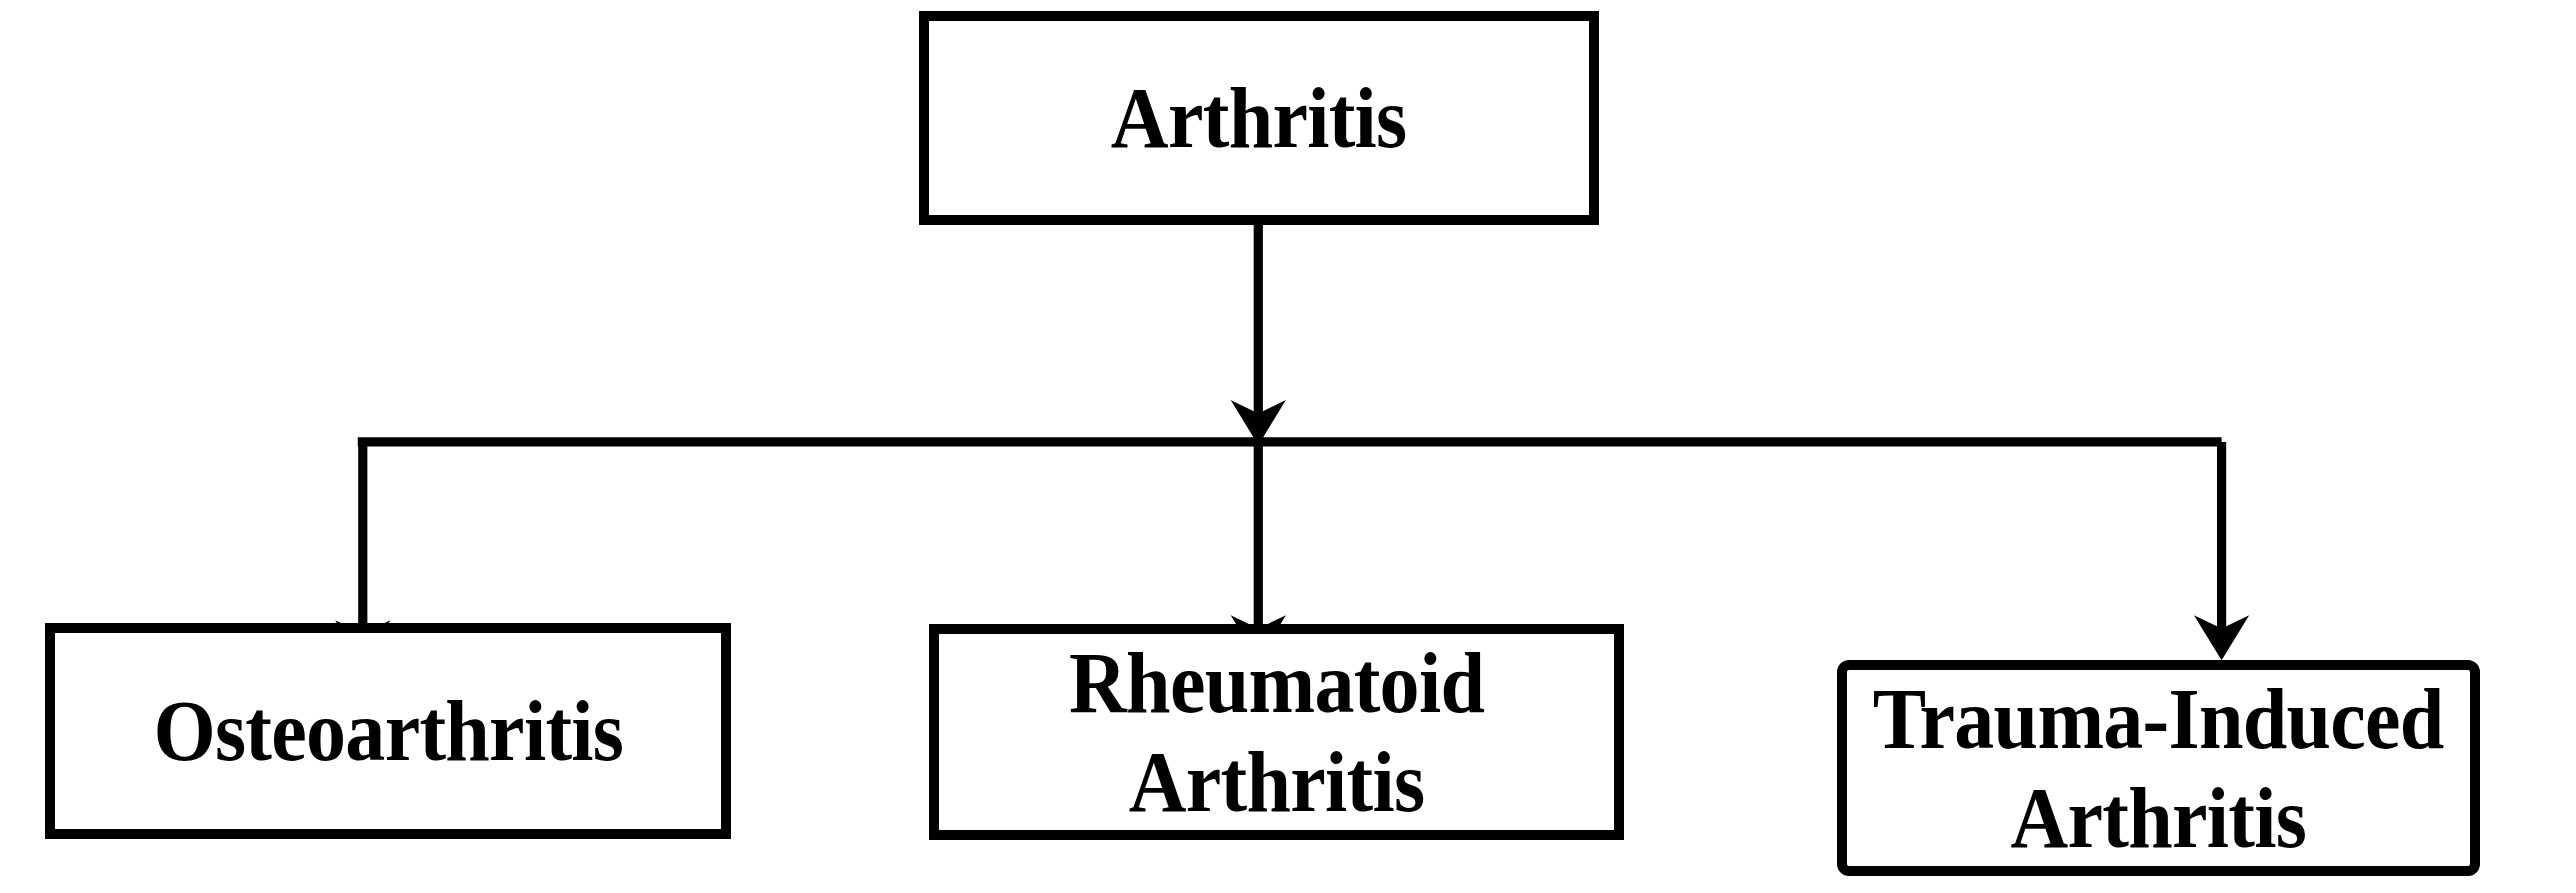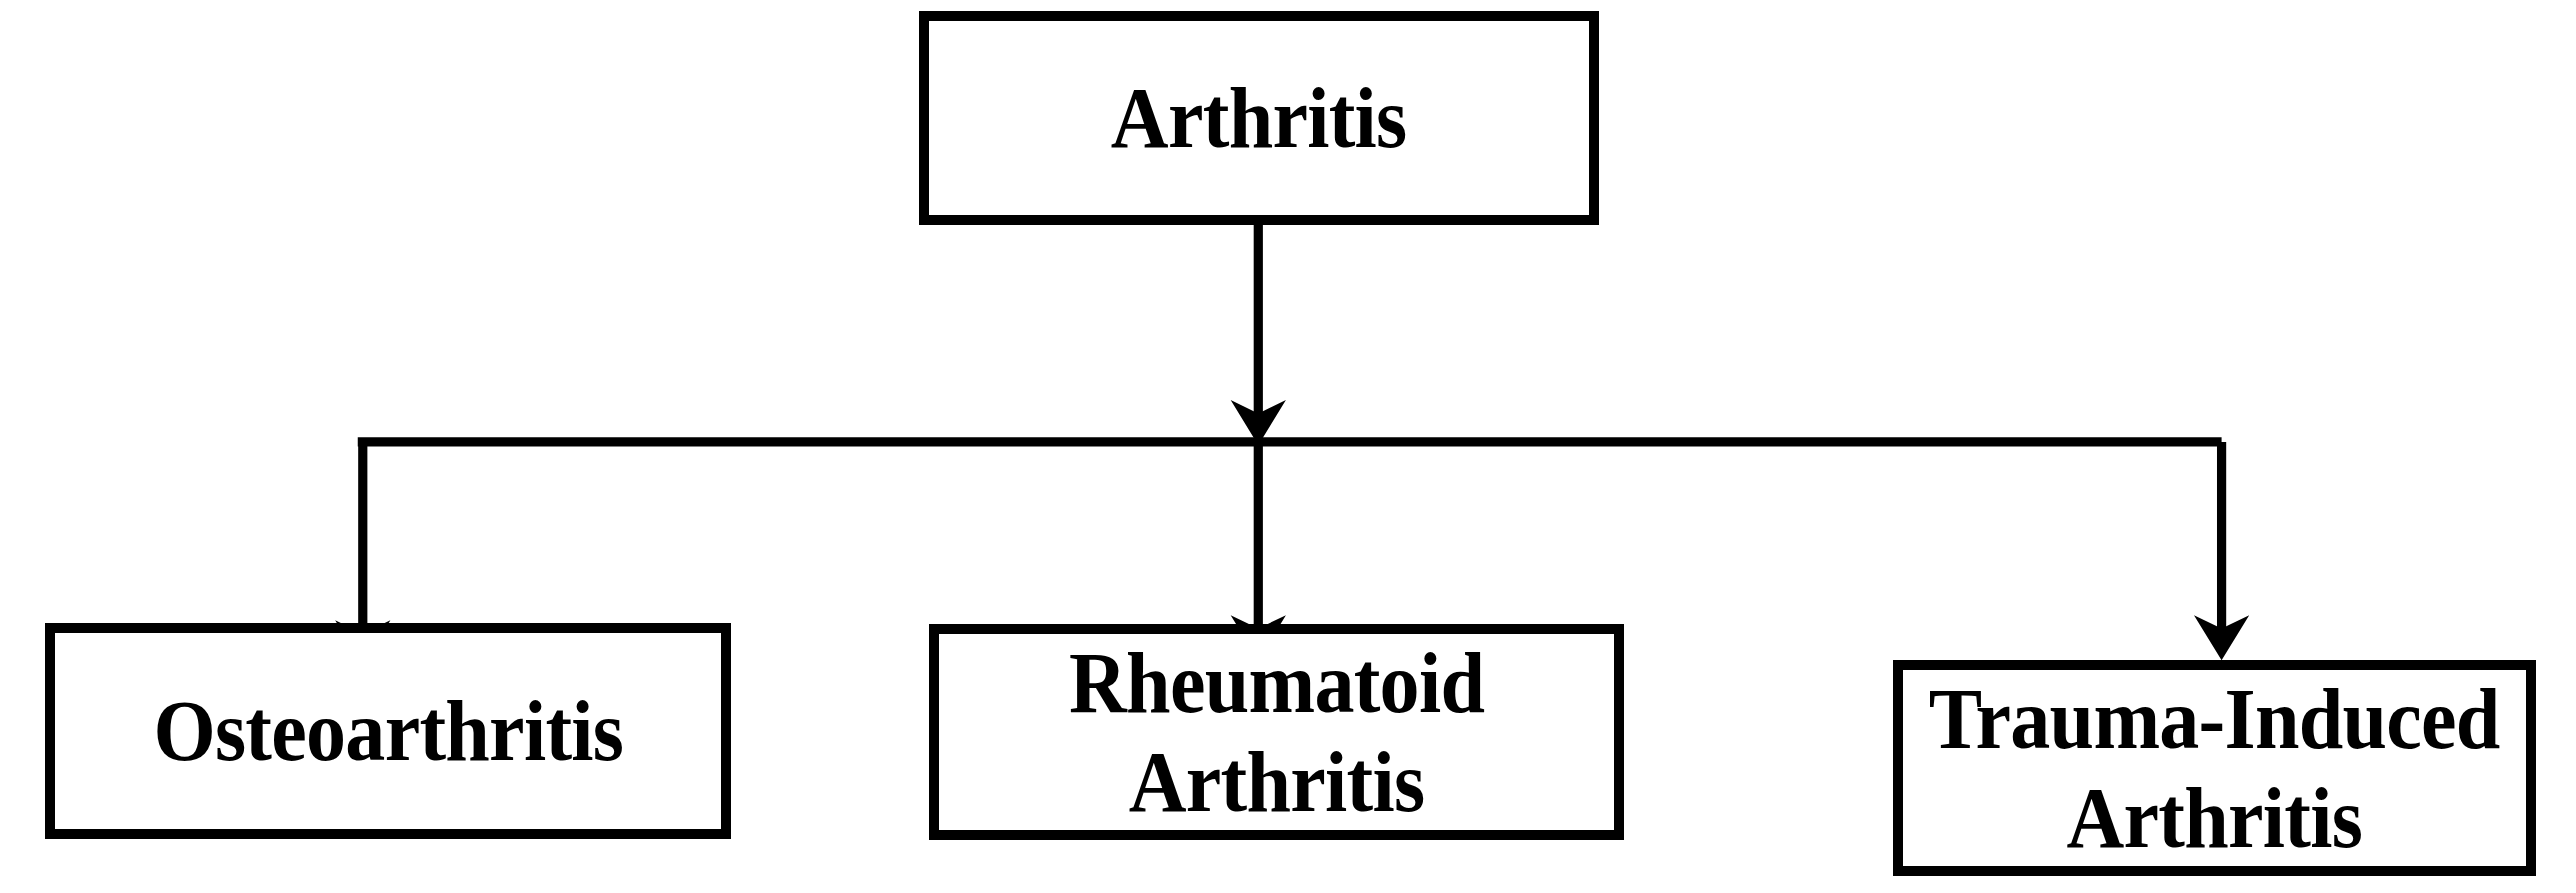--- a/index.html
+++ b/index.html
@@ -50,24 +50,25 @@
     height: 216px;
     margin-left: 24px;
   }
   #node-rheumatoid {
     left: 929px;
     top: 624px;
     width: 695px;
     height: 216px;
   }
   #node-trauma {
-    left: 1893px;
+    left: 1837px;
     top: 660px;
     width: 643px;
     height: 216px;
+    border-radius: 12px;
   }
 
   
   .edge-svg {
     position: absolute;
     left: 0;
     top: 0;
     width: 2576px;
     height: 893px;
     pointer-events: none;

